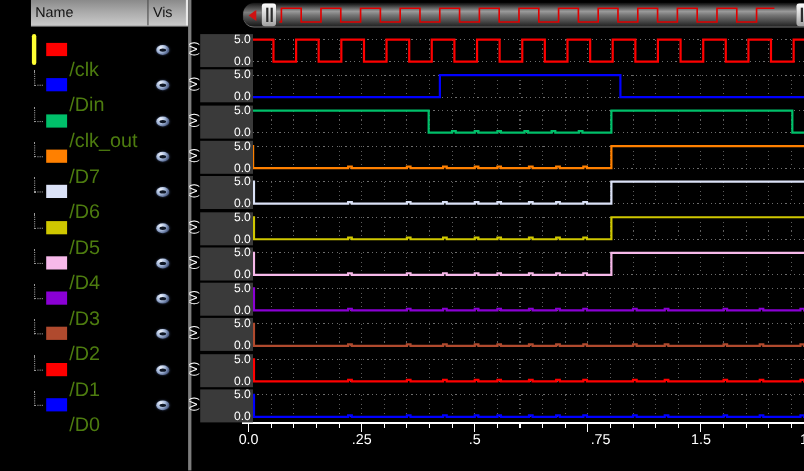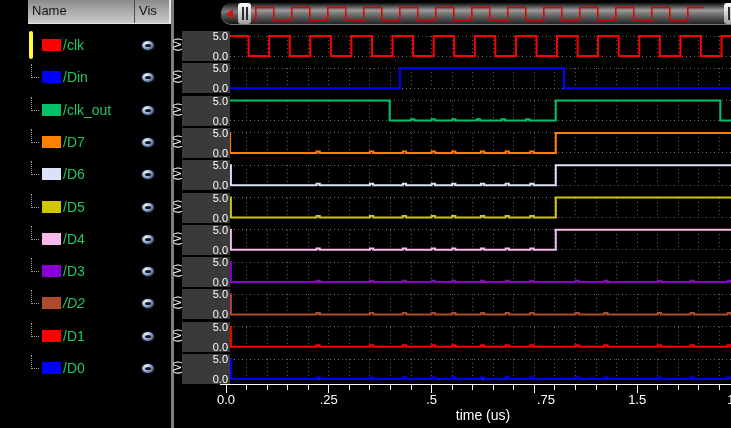--- a/index.html
+++ b/index.html
@@ -10,21 +10,21 @@
   #panel-header{position:absolute;left:0;top:0;width:143px;height:23px;
     background:linear-gradient(180deg,#8a8a8a 0%,#a9a9a9 45%,#c9c9c9 100%);
     border-bottom:1px solid #e6e6e6;display:flex;color:#141414;font-size:13px;}
   .hdr-name{flex:1;padding:3px 0 0 4px;}
   .hdr-vis{width:30px;padding:3px 0 0 4px;border-left:1px solid #4c4c4c;border-right:2px solid #e8e8e8;}
   .sig-row{position:absolute;left:0;width:143px;height:32px;}
   .sel-bar{position:absolute;left:1px;top:2px;width:4px;height:28px;background:#ffff33;border-radius:2px;}
   .tree-dots{position:absolute;left:3px;top:3px;width:7px;height:13px;
     border-left:1px dotted #999;border-bottom:1px dotted #999;}
   .swatch{position:absolute;left:14px;top:10px;width:19px;height:12px;}
-  .sig-name{position:absolute;left:35px;top:8px;color:#22c55e;font-size:14px;white-space:nowrap;}
+  .sig-name{position:absolute;left:35px;top:24px;color:#4d7c0f;font-size:18px;white-space:nowrap;}
   .eye{position:absolute;left:114px;top:12px;width:12px;height:9px;border-radius:50%;
     background:radial-gradient(circle at 35% 28%,#f2f6ff 0%,#a9bcdd 38%,#5a6c94 68%,#1b2336 100%);
     box-shadow:0 0 2px #3a4a6e;}
   .eye:after{content:"";position:absolute;left:3px;top:3px;width:6px;height:3px;border-radius:50%;background:#0e1624;}
   #divider{position:absolute;left:143px;top:0;width:3px;height:428px;background:#7d7d7d;}
   
   #top-scrollbar{position:absolute;left:193px;top:3px;width:533px;height:21px;border-radius:10px;
     overflow:hidden;display:flex;align-items:stretch;background:#222;box-shadow:0 1px 0 #777,0 0 0 1px #050505;}
   .sb-arrowbox{width:17px;display:flex;align-items:center;justify-content:center;
     background:linear-gradient(180deg,#1a1a1a 0%,#7d7d7d 40%,#555 60%,#161616 100%);}
@@ -96,21 +96,21 @@
           <div class="swatch" style="background: rgb(247, 185, 234);"></div>
           <div class="sig-name">/D4</div>
           <div class="eye"></div>
         </div>
         <div class="sig-row" style="top: 255.1px; text-align: center;">
           <div class="tree-dots"></div>
           <div class="swatch" style="background: rgb(138, 0, 212);"></div>
           <div class="sig-name">/D3</div>
           <div class="eye"></div>
         </div>
-        <div class="sig-row" style="top: 287.4px; font-style: italic;">
+        <div class="sig-row" style="top: 287.4px;">
           <div class="tree-dots"></div>
           <div class="swatch" style="background: rgb(176, 74, 46);"></div>
           <div class="sig-name">/D2</div>
           <div class="eye"></div>
         </div>
         <div class="sig-row" style="top: 319.7px;">
           <div class="tree-dots"></div>
           <div class="swatch" style="background: rgb(255, 0, 0);"></div>
           <div class="sig-name">/D1</div>
           <div class="eye"></div>
@@ -554,15 +554,14 @@
         <span class="ybot">0.0</span>
       </div>
       <div class="xtick" style="left: 176px;">0.0</div>
       <div class="xtick" style="left: 278.8px;">.25</div>
       <div class="xtick" style="left: 381.6px;">.5</div>
       <div class="xtick" style="left: 496px;">.75</div>
       <div class="xtick" style="left: 587.2px;">1.5</div>
       <div class="xtick" style="left: 690px;">1.25</div>
     </div>
 
-  <div id="xaxis-label">time (us)</div>
 
 </div>
 
 </body></html>

